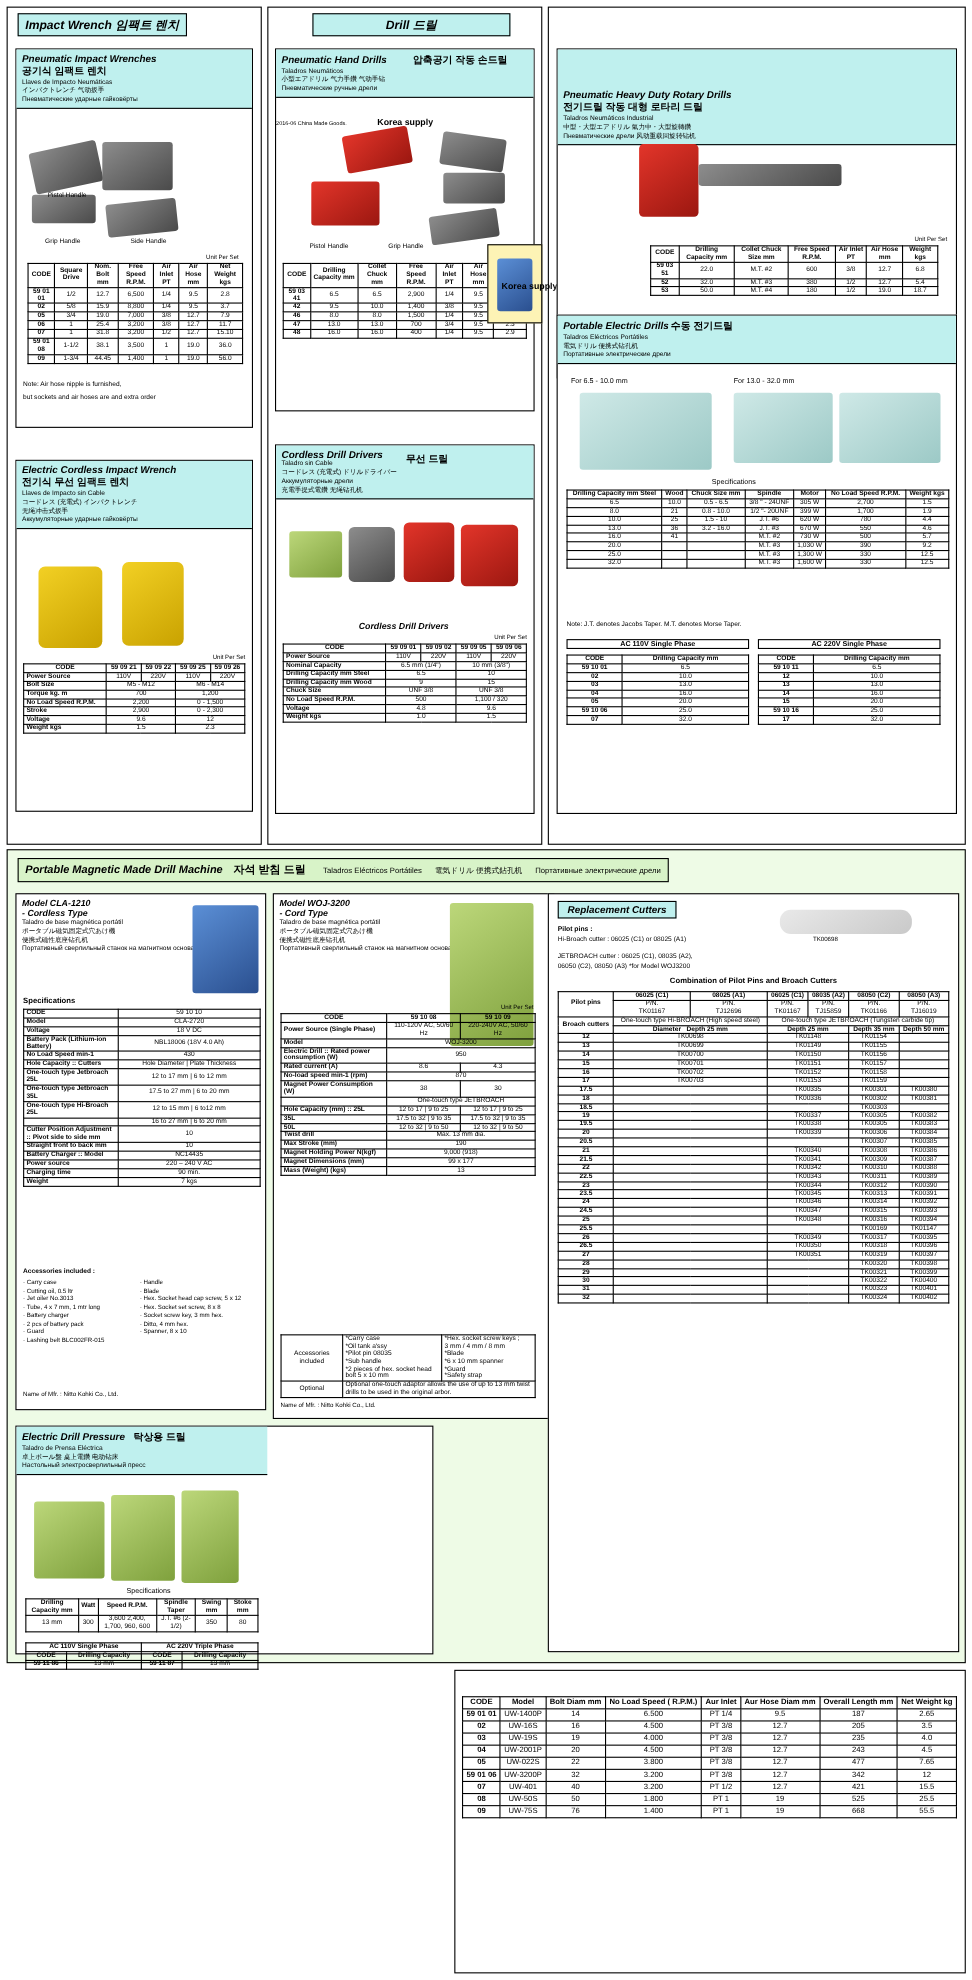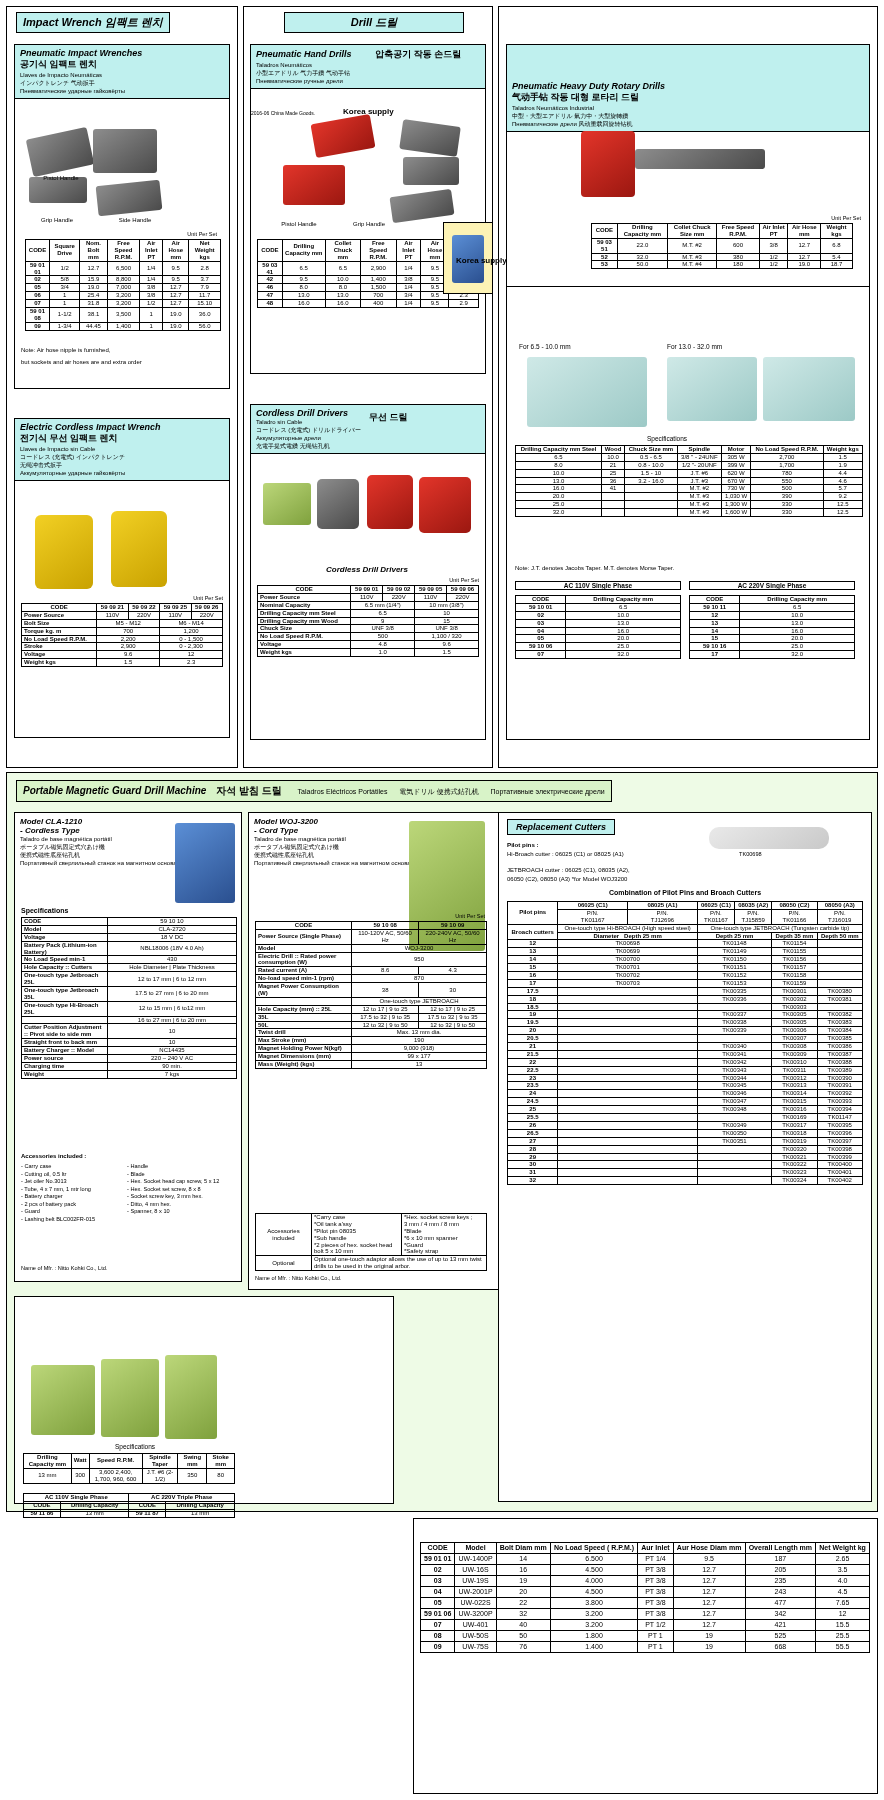--- a/index.html
+++ b/index.html
@@ -382,21 +382,21 @@
           </tr>
         </tbody>
       </table>
   </div>
 
   <div class="panel" id="sec-heavy"></div>
 
   <div class="subpanel" style="left:506px; top:44px; width:364px; height:300px;">
     <div class="cyanhdr" style="border-bottom:1px solid #000;">
       <div class="ttl-en" style="display:inline-block;margin-top:33px;">Pneumatic Heavy Duty Rotary Drills</div>
-      <div class="ttl-ko">气动手钻 작동 대형 로타리 드릴</div>
+      <div class="ttl-ko">전기드릴 작동 대형 로타리 드릴</div>
       <div class="sub">Taladros Neumáticos Industrial</div>
       <div class="sub">中型・大型エアドリル    氣力中・大型旋轉鑽</div>
       <div class="sub">Пневматические дрели  风动重载回旋转钻机</div>
     </div>
     <div class="photo red" style="left:74px; top:86px; width:54px; height:66px; border-radius:4px;"></div>
     <div class="photo dark" style="left:128px; top:104px; width:130px; height:20px;"></div>
     <div class="unit" style="position:absolute; left:0; top:170px; width:356px;">Unit Per Set</div>
     <table class="grid" id="tbl-heavy-rotary" style="position:absolute; left:84px; top:178px; width:262px;">
         <tbody>
           <tr>
@@ -434,20 +434,27 @@
             <td>1/2</td>
             <td>19.0</td>
             <td>18.7</td>
           </tr>
         </tbody>
       </table>
     <div class="note" style="position:absolute; left:84px; top:242px;">Note: M.T. denotes Morse Taper.</div>
   </div>
 
   <div class="subpanel" style="left:506px; top:286px; width:364px; height:454px;">
+    <div class="cyanhdr" style="border-bottom:1px solid #000;">
+      <span class="ttl-en">Portable Electric Drills</span>
+      <span class="ttl-ko">수동 전기드릴</span>
+      <div class="sub">Taladros Eléctricos Portátiles</div>
+      <div class="sub">電気ドリル    便携式钻孔机</div>
+      <div class="sub">Портативные электрические дрели</div>
+    </div>
     <div style="position:absolute; left:12px; top:56px; font-size:6.5px;">For 6.5 - 10.0 mm</div>
     <div class="photo teal" style="left:20px; top:70px; width:120px; height:70px;"></div>
     <div style="position:absolute; left:160px; top:56px; font-size:6.5px;">For 13.0 - 32.0 mm</div>
     <div class="photo teal" style="left:160px; top:70px; width:90px; height:64px;"></div>
     <div class="photo teal" style="left:256px; top:70px; width:92px; height:64px;"></div>
     <div style="position:absolute; left:140px; top:148px; font-size:6.5px;">Specifications</div>
     <table class="grid" id="tbl-portable-electric" style="position:absolute; left:8px; top:158px; width:348px;">
         <tbody>
           <tr>
             <th>Drilling Capacity mm  Steel</th>
@@ -604,21 +611,21 @@
           <tr>
             <td style="font-weight:bold">17</td>
             <td>32.0</td>
           </tr>
         </tbody>
       </table>
   </div>
 
   <div class="panel" id="sec-mag" style="background:#eefbe6;"></div>
   <div style="position:absolute; left:16px; top:780px; background:#d8f3c8; border:1px solid #000; padding:3px 6px;">
-    <span style="font-style:italic; font-weight:bold; font-size:10px;">Portable Magnetic Guard Drill Machine</span>
+    <span style="font-style:italic; font-weight:bold; font-size:10px;">Portable Magnetic Made Drill Machine</span>
     <span style="font-weight:bold; font-size:10px; margin-left:8px;">자석 받침 드릴</span>
     <span style="font-size:7px; margin-left:14px;">Taladros Eléctricos Portátiles</span>
     <span style="font-size:7px; margin-left:10px;">電気ドリル  便携式鉆孔机</span>
     <span style="font-size:7px; margin-left:10px;">Портативные электрические дрели</span>
   </div>
 
   <div class="subpanel" style="left:14px; top:812px; width:228px; height:470px; background:#fff;">
     <div style="padding:4px 5px;">
       <div class="title-it" style="font-size:8px;">Model CLA-1210</div>
       <div class="title-it" style="font-size:8px;">- Cordless Type</div>
@@ -1092,20 +1099,27 @@
             <td colspan="2">&nbsp;</td>
             <td colspan="2">&nbsp;</td>
             <td>TK00324</td>
             <td>TK00402</td>
           </tr>
         </tbody>
       </table>
   </div>
 
   <div class="subpanel" style="left:14px; top:1296px; width:380px; height:208px; background:#fff;">
+    <div class="cyanhdr" style="border-bottom:1px solid #000; width:228px;">
+      <div class="ttl-en" style="display:inline-block;">Electric Drill Pressure</div>
+      <span class="ttl-ko" style="margin-left:6px;">탁상용 드릴</span>
+      <div class="sub">Taladro de Prensa Eléctrica</div>
+      <div class="sub">卓上ボール盤    桌上電鑽   电动钻床</div>
+      <div class="sub">Настольный электросверлильный пресс</div>
+    </div>
     <div class="photo green" style="left:16px; top:68px; width:64px; height:70px;"></div>
     <div class="photo green" style="left:86px; top:62px; width:58px; height:78px;"></div>
     <div class="photo green" style="left:150px; top:58px; width:52px; height:84px;"></div>
     <div style="position:absolute; left:100px; top:146px; font-size:6.5px;">Specifications</div>
     <table class="grid" id="tbl-drill-press" style="position:absolute; left:8px; top:156px; width:212px;">
         <tbody>
           <tr>
             <th>Drilling Capacity mm</th>
             <th>Watt</th>
             <th>Speed R.P.M.</th>

